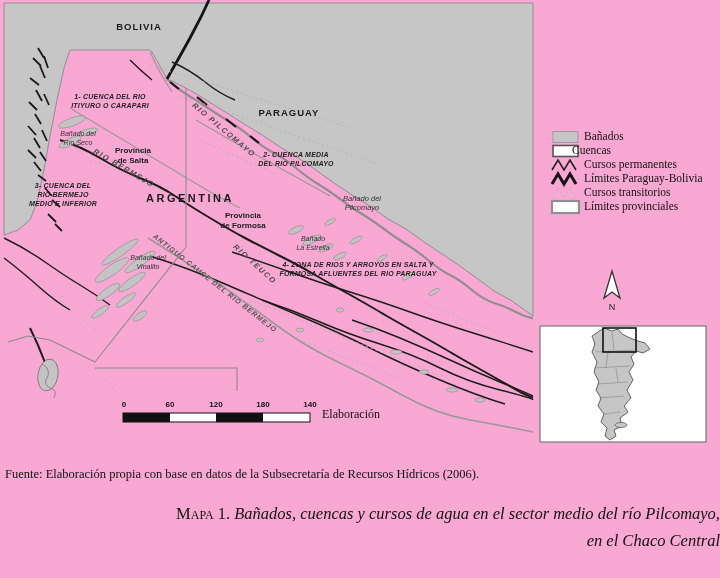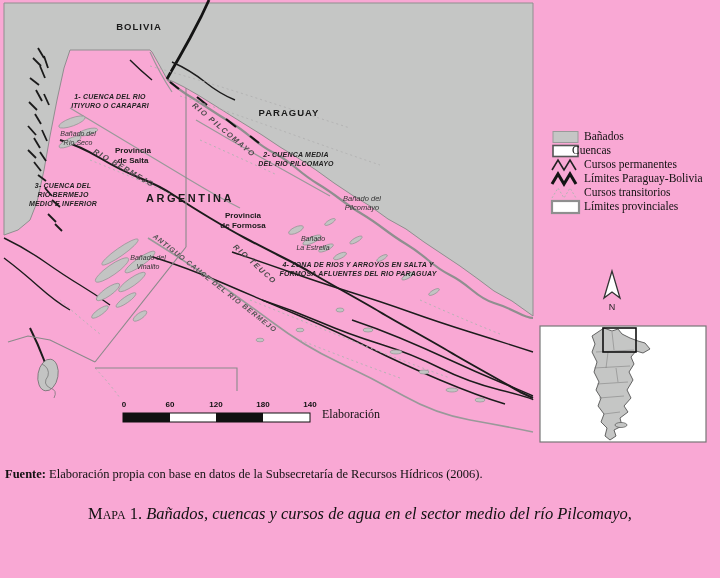--- a/index.html
+++ b/index.html
@@ -16,22 +16,22 @@
   .wetland-big{font-size:7.5px;}
   .river-lbl{position:absolute;font-weight:bold;font-style:italic;font-size:7.5px;
        letter-spacing:1.5px;color:#4a4a4a;white-space:nowrap;}
   .legend-lbl{position:absolute;font-family:"Liberation Serif",serif;font-size:11.5px;
        color:#111;white-space:nowrap;line-height:13px;}
   .compass-n{position:absolute;font-size:9px;color:#222;transform:translateX(-50%);}
   .scale-num{position:absolute;font-weight:bold;font-size:8px;color:#111;transform:translateX(-50%);}
   .scale-unit{position:absolute;font-family:"Liberation Serif",serif;font-size:12px;color:#111;}
   #source-line{position:absolute;left:5px;top:467px;width:710px;
        font-family:"Liberation Serif",serif;font-size:12.5px;color:#111;}
-  #source-line .src-prefix{font-weight:bold;}
-  #caption{position:absolute;left:0;top:500px;width:720px;text-align:center;
+  #source-line .src-prefix{font-weight:normal;}
+  #caption{position:absolute;left:0;top:500px;width:720px;text-align:right;
        font-family:"Liberation Serif",serif;font-size:16.5px;color:#111;line-height:1.65;}
   #caption .cap-label{font-variant:small-caps;font-style:normal;}
   #caption .cap-italic{font-style:italic;}
 </style>
 </head>
 <body>
 
 <div id="figure">
 
   <svg id="map-art" width="720" height="462" viewBox="0 0 720 462">
@@ -237,15 +237,16 @@
   <div class="scale-num" style="left:170px;top:400px;">60</div>
   <div class="scale-num" style="left:216px;top:400px;">120</div>
   <div class="scale-num" style="left:263px;top:400px;">180</div>
   <div class="scale-num" style="left:310px;top:400px;">140</div>
   <div class="scale-unit" style="left:322px;top:407px;">Elaboración</div>
 
   <div id="source-line"><span class="src-prefix">Fuente:</span><span> Elaboración propia con base en datos de la Subsecretaría de Recursos Hídricos (2006).</span></div>
 
   <div id="caption">
     <div><span class="cap-label">Mapa</span><span> 1. </span><span class="cap-italic">Bañados, cuencas y cursos de agua en el sector medio del río Pilcomayo,</span></div>
+    <div class="cap-italic">en el Chaco Central</div>
   </div>
 
 </div>
 
 </body></html>

